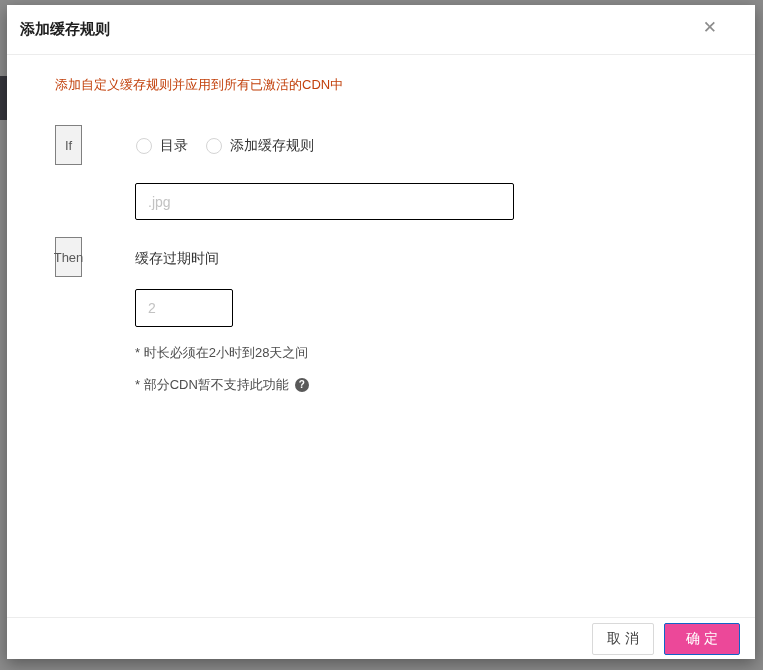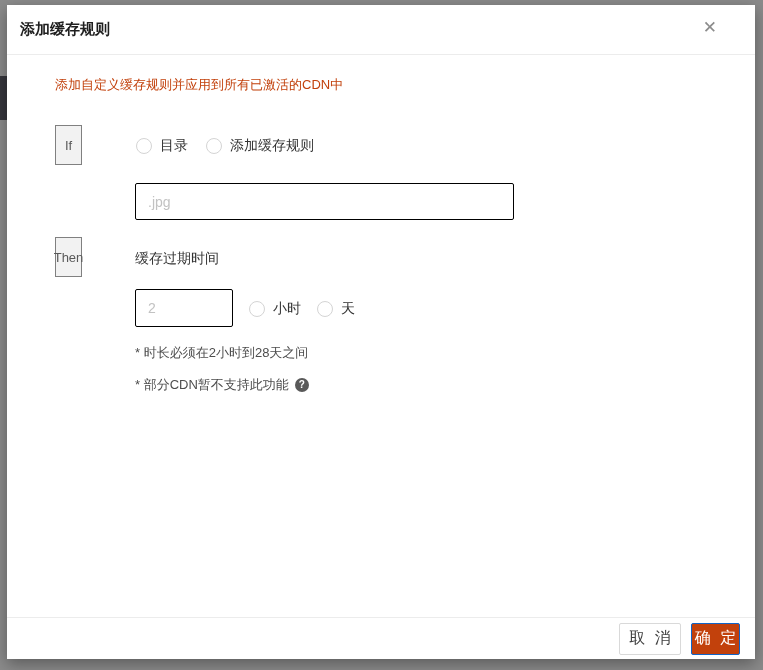--- a/index.html
+++ b/index.html
@@ -86,30 +86,30 @@
     font-size: 10px; font-weight: 700; margin-left: 6px;
     cursor: pointer; line-height: 1;
   }
   .modal-footer {
     position: absolute; left: 0; bottom: 0; width: 100%; height: 42px;
     border-top: 1px solid #ececec;
     display: flex; align-items: center; justify-content: flex-end;
     gap: 10px; padding-right: 15px;
   }
   .btn {
-    height: 32px; font-size: 16px; border-radius: 2px; cursor: pointer;
-    font-family: Liberation Mono, monospace;
+    height: 32px; font-size: 14px; border-radius: 2px; cursor: pointer;
+    font-family: Liberation Sans, sans-serif;
     display: flex; align-items: center; justify-content: center; text-align: center;
   }
   .btn-cancel {
     width: 62px; background: #ffffff; border: 1px solid #d9d9d9;
     color: #404040;
   }
   .btn-confirm {
-    width: 49px; background: #c2410c; border: 1px solid #1064c8;
+    width: 76px; background: #ec4899; border: 1px solid #1064c8;
     color: #ffffff;
   }
 </style>
 </head>
 <body>
 
 <div class="bg-fragment"></div>
 
 <div class="modal">
 
@@ -134,30 +134,20 @@
   </div>
 
   <input class="text-input ext-input" type="text" placeholder=".jpg" style="">
 
   <div class="tag-box tag-then">Then</div>
 
   <div class="then-label">缓存过期时间</div>
 
   <input class="text-input num-input" type="text" placeholder="2" style="">
 
-  <div class="radio-group unit-radios">
-    <div class="radio-option">
-      <span class="radio-circle"></span>
-      <span class="radio-label">小时</span>
-    </div>
-    <div class="radio-option">
-      <span class="radio-circle"></span>
-      <span class="radio-label">天</span>
-    </div>
-  </div>
 
   <div class="note note-1">
     <span>* 时长必须在2小时到28天之间</span>
   </div>
 
   <div class="note note-2">
     <span>* 部分CDN暂不支持此功能</span>
     <span class="help-icon">?</span>
   </div>
 

